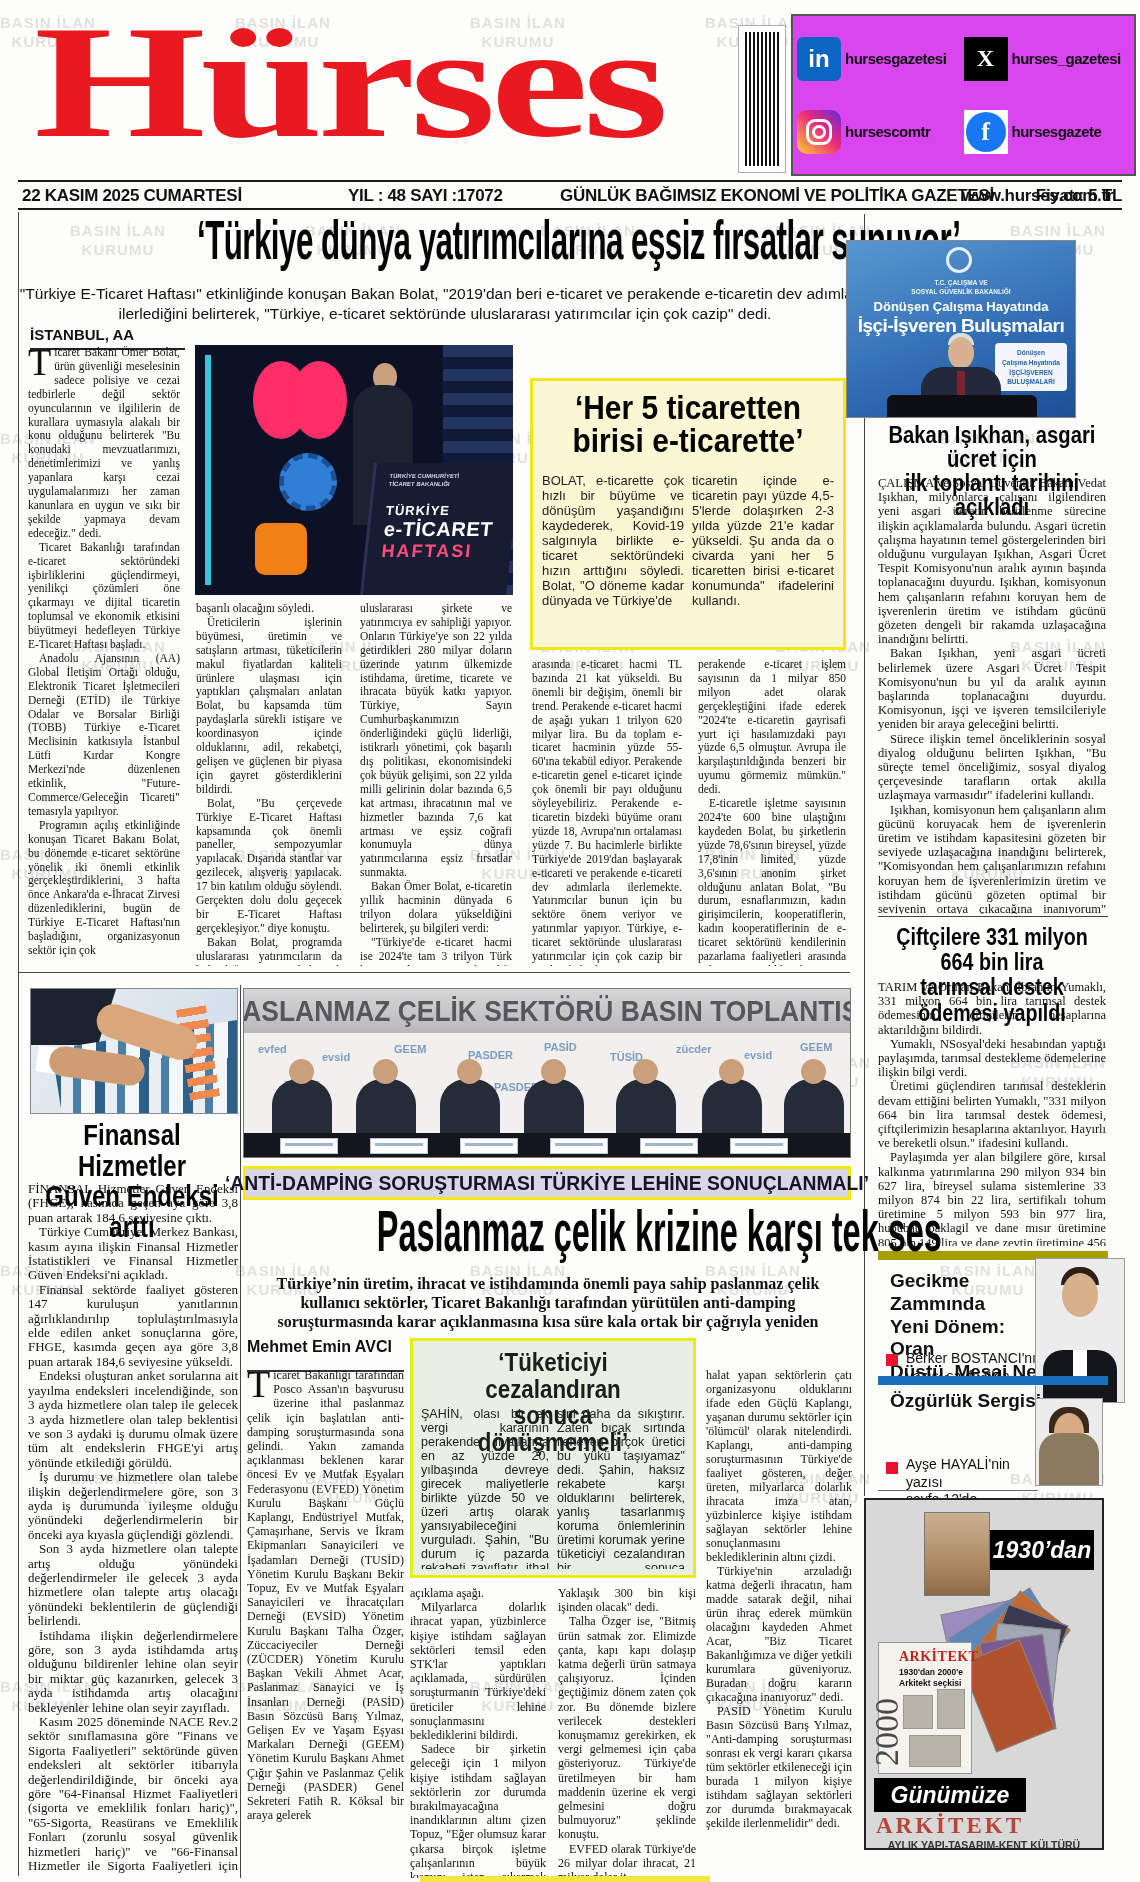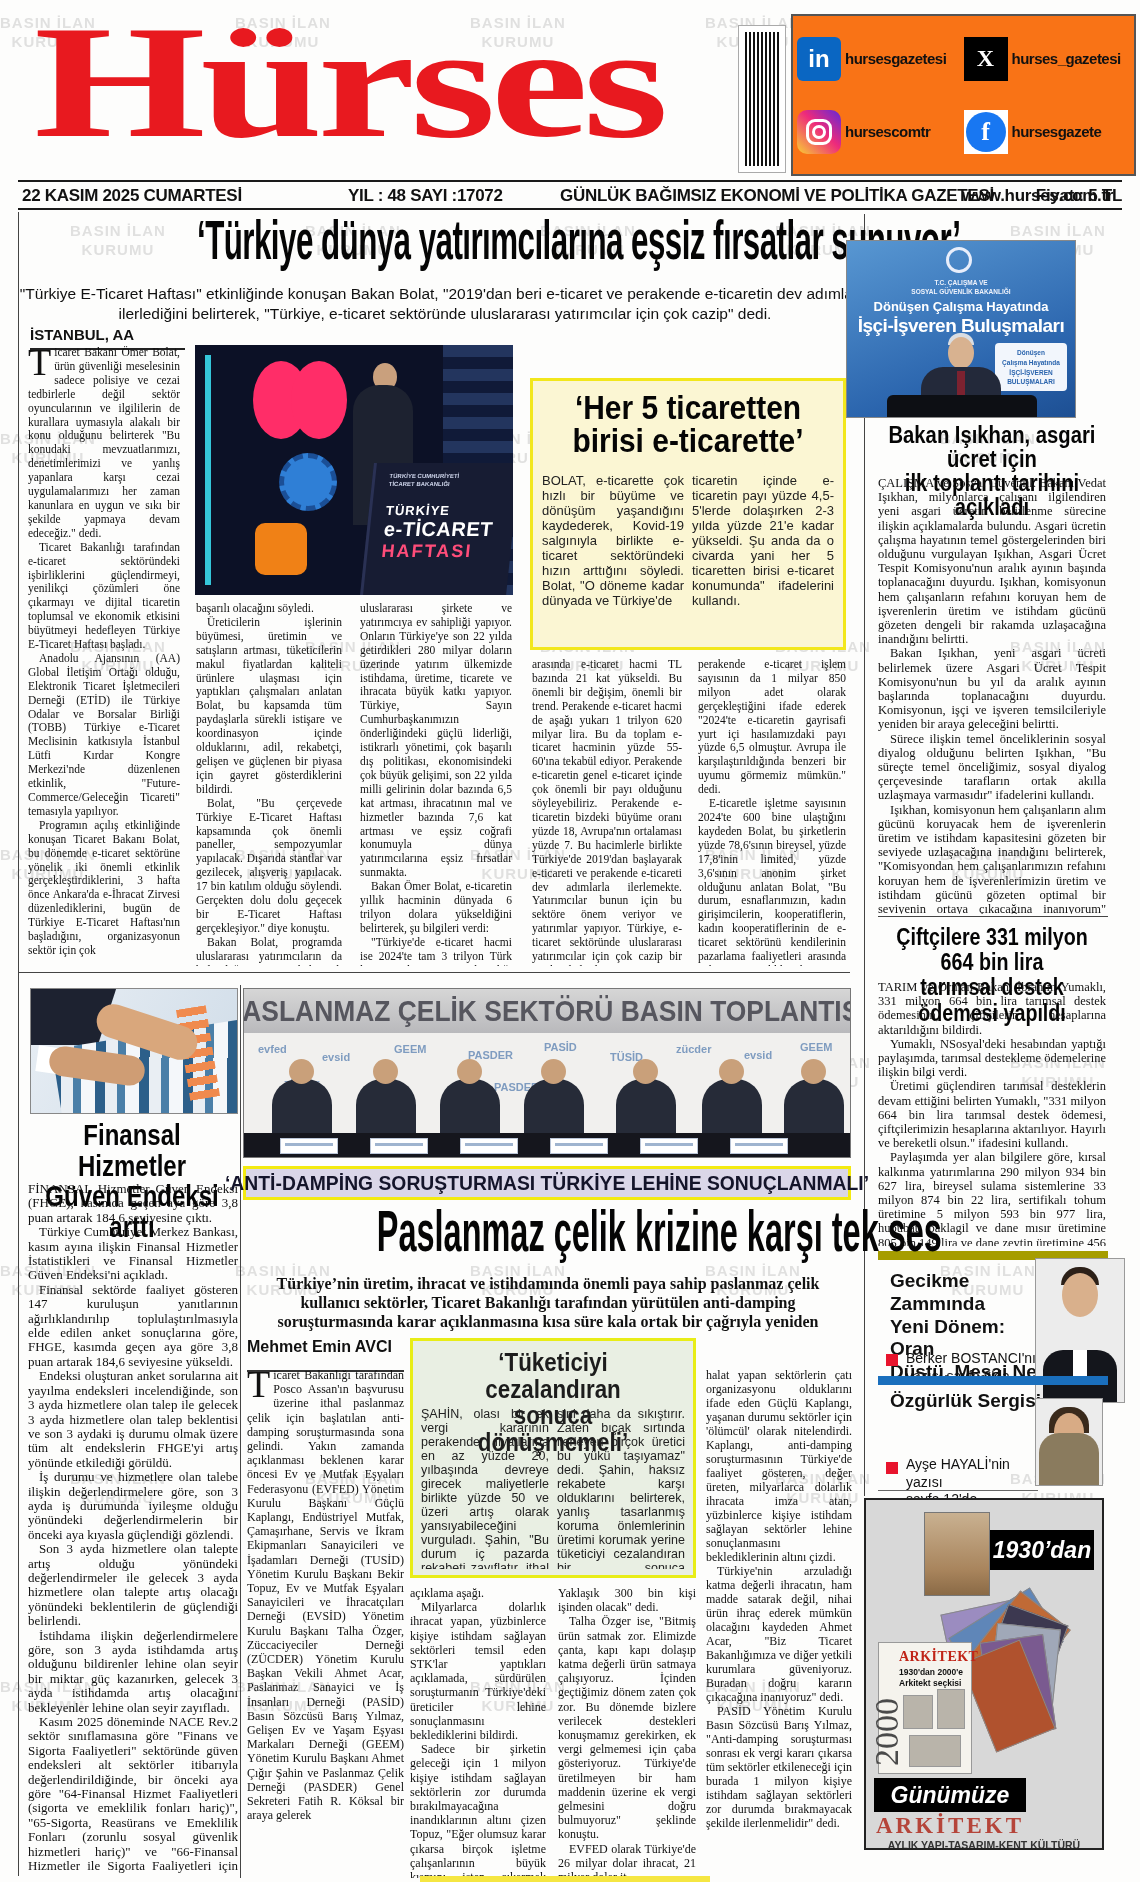--- a/index.html
+++ b/index.html
@@ -9,21 +9,21 @@
   
   #wm{position:absolute;inset:0;z-index:0;pointer-events:none;text-decoration:underline;}
   .wm-tile{position:absolute;white-space:pre;text-align:center;font:700 15px "Liberation Sans",sans-serif;
            color:#c9c9c9;opacity:.55;letter-spacing:1px;line-height:1.25;}
   .z{position:absolute;z-index:1;}
   
   #mast-title{left:34px;top:2px;font:700 160px "Liberation Serif",serif;line-height:1.0;
               transform:scaleX(1.38);transform-origin:left top;letter-spacing:-4px;white-space:nowrap;}
   #barcode{left:739px;top:26px;width:46px;height:146px;background:
      repeating-linear-gradient(90deg,#111 0 2px,#fff 2px 4px);border:6px solid #fff;outline:1px solid #aaa;}
-  #social{left:791px;top:14px;width:345px;height:162px;border:2px solid #555;background:#f97316;
+  #social{left:791px;top:14px;width:345px;height:162px;border:2px solid #555;background:#d946ef;
           display:grid;grid-template-columns:1fr 1fr;grid-template-rows:1fr 1fr;padding:6px 4px;}
   .sc{display:flex;align-items:center;gap:4px;overflow:hidden;}
   .sc b{font:700 15px "Liberation Sans",sans-serif;letter-spacing:-.5px;}
   .sic{width:44px;height:44px;flex:0 0 44px;display:flex;align-items:center;justify-content:center;
        font:700 24px "Liberation Sans",sans-serif;color:#fff;position:relative;}
   .sic.li{background:#0a66c2;border-radius:6px;}
   .sic.xx{background:#000;font-family:"Liberation Serif",serif;}
   .sic.ig{background:linear-gradient(45deg,#f9ce34,#ee2a7b 55%,#6228d7);border-radius:10px;}
   .sic.ig .cam{position:absolute;inset:9px;border:3px solid #fff;border-radius:9px;}
   .sic.ig .lens{position:absolute;left:15px;top:15px;width:14px;height:14px;border:3px solid #fff;border-radius:50%;}

